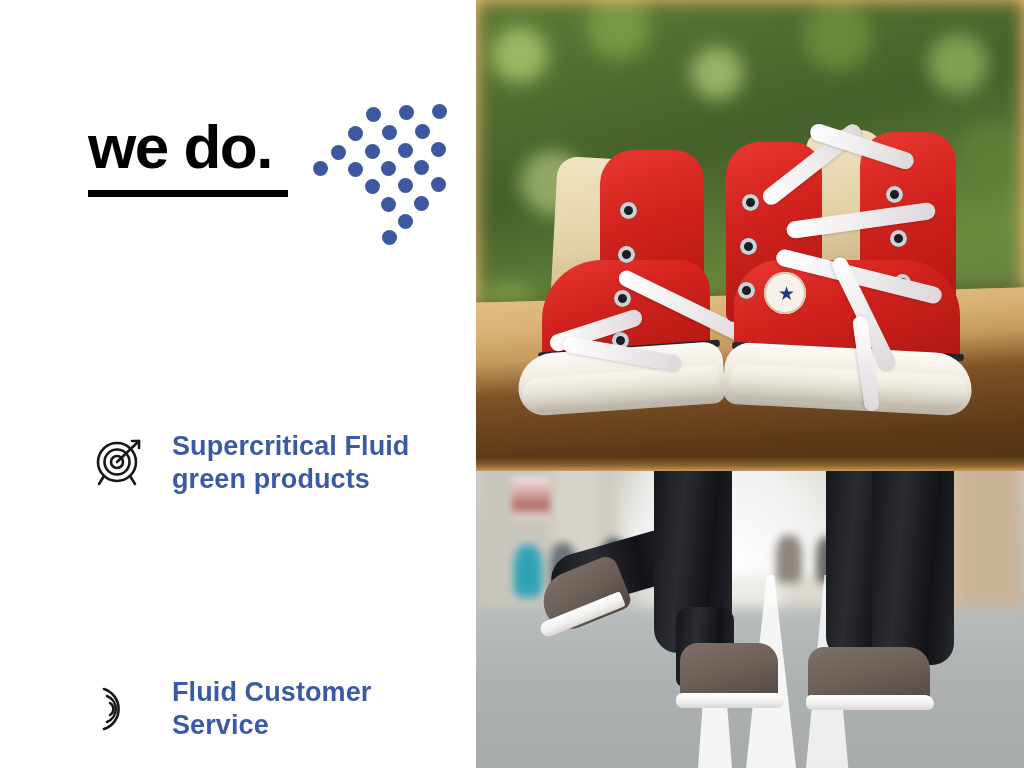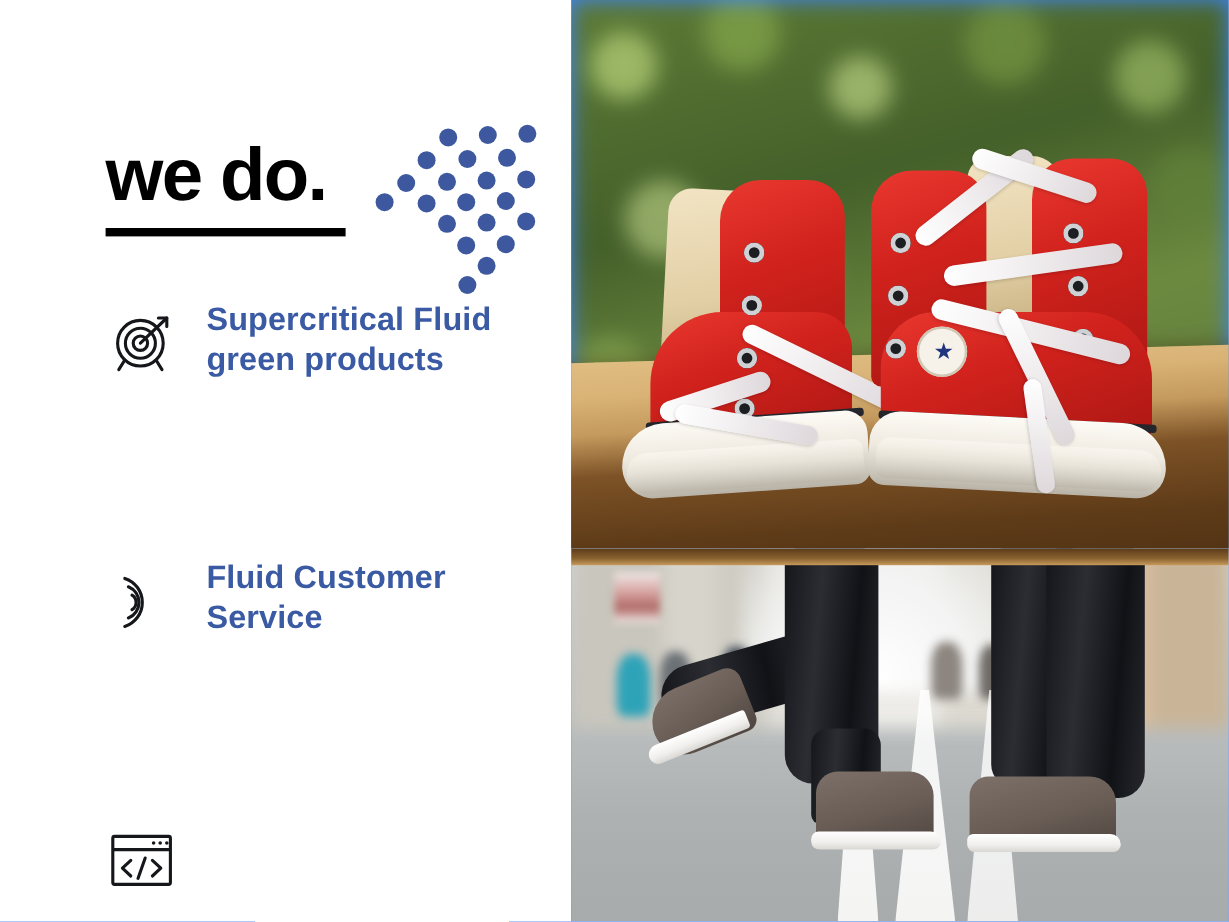--- a/index.html
+++ b/index.html
@@ -4,21 +4,21 @@
 <style>
   * { margin:0; padding:0; box-sizing:border-box; }
   html,body { width:1024px; height:768px; overflow:hidden; }
   body {
     font-family:"Liberation Sans", sans-serif;
     background:#ffffff;
   }
   .slide {
     position:relative;
     width:1024px; height:768px;
-    background:#3b82f6;
+    background:#fdba74;
     display:flex;
   }
 
   
   .left-panel {
     position:relative;
     width:476px; height:768px;
     background:#ffffff;
     flex:0 0 476px;
   }
@@ -60,23 +60,24 @@
 
   
   .features {
     position:absolute;
     left:0; top:250px;
     width:476px;
   }
   .feature {
     position:relative;
     display:flex;
-    align-items:flex-start;
+    align-items:flex-end;
     height:215px;
     padding-left:86px;
+    margin-top:31px;
   }
   .feature-icon {
     flex:0 0 66px;
     width:66px; height:66px;
     display:flex;
     align-items:center;
     justify-content:center;
     margin-top:4px;
   }
   .feature-icon svg { display:block; }

